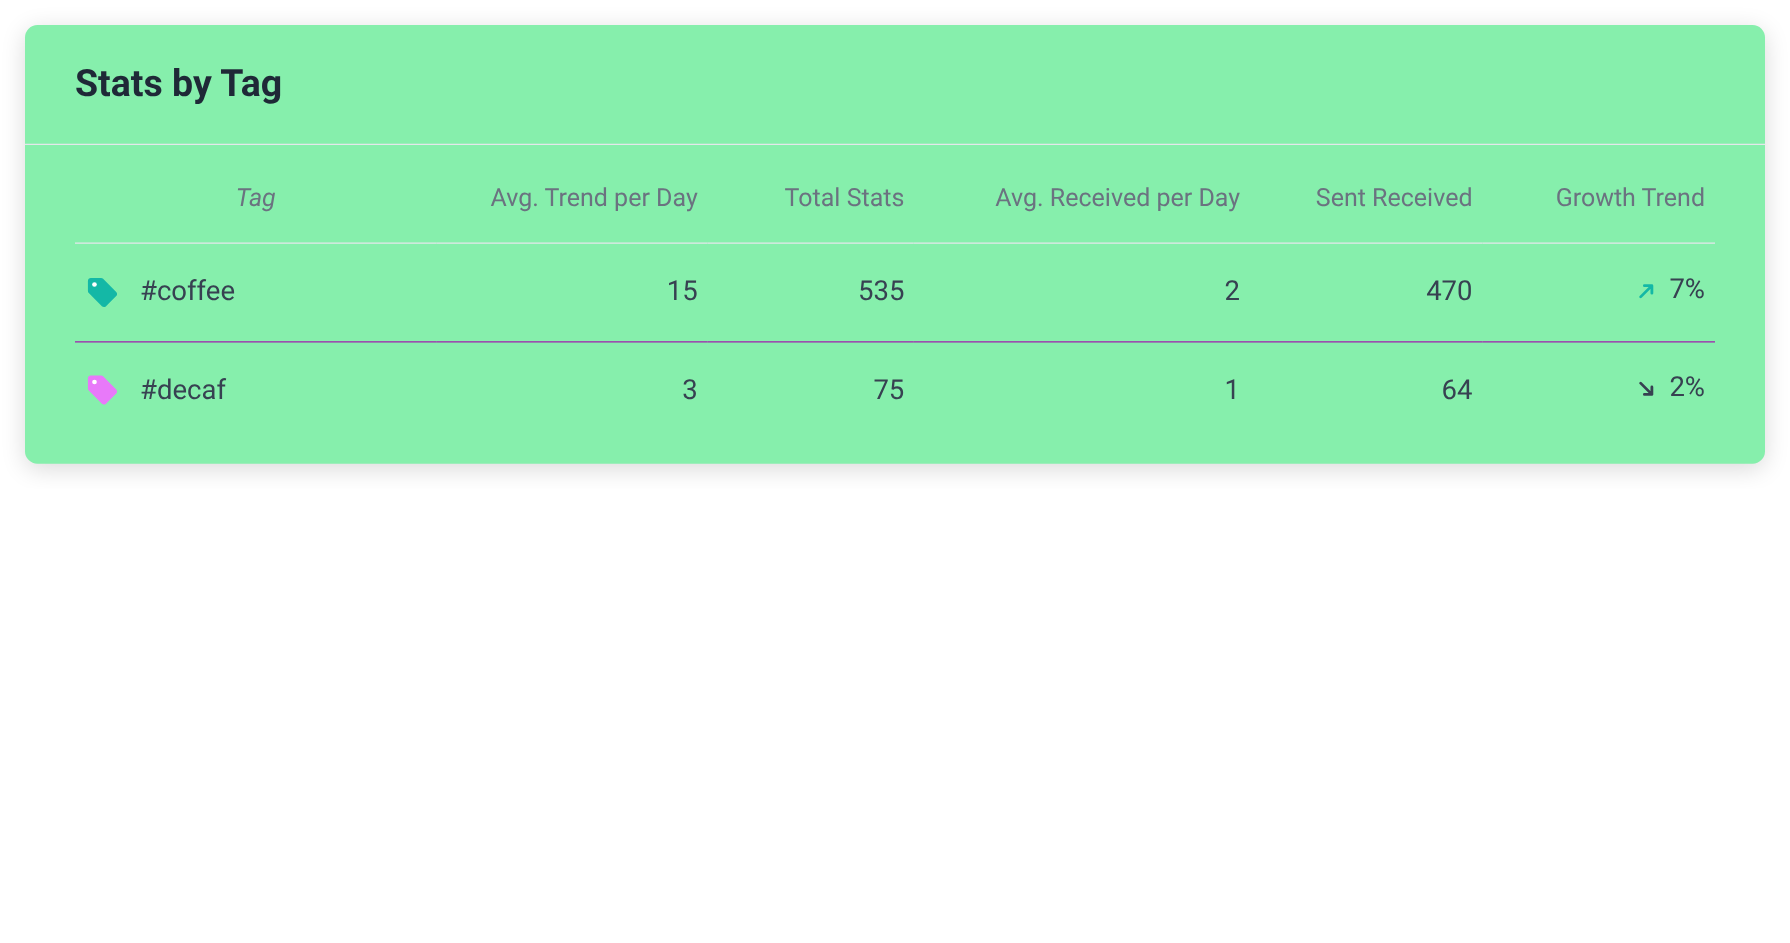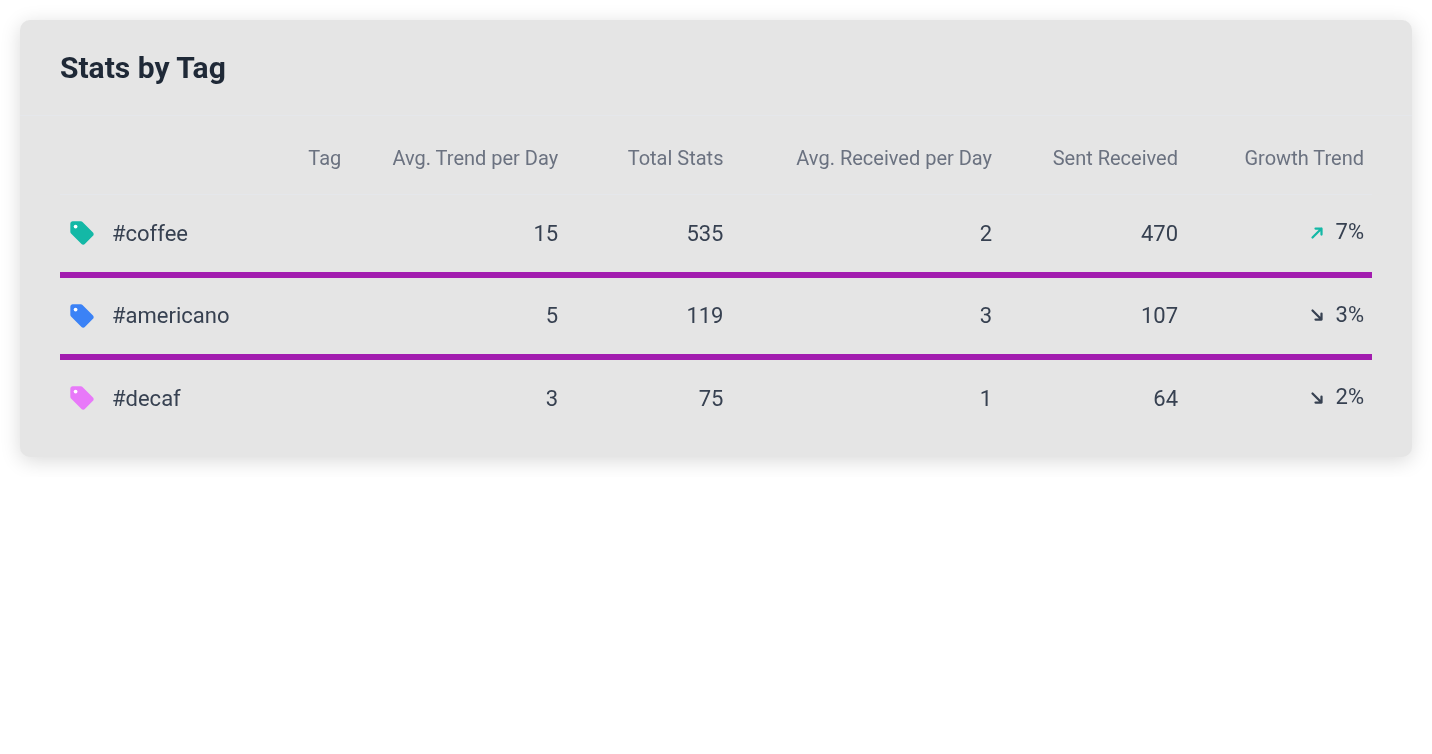--- a/index.html
+++ b/index.html
@@ -7,21 +7,21 @@
       padding: 0;
       box-sizing: border-box;
     }
     body {
       font-family: -apple-system, BlinkMacSystemFont, "Segoe UI", Roboto, Helvetica, Arial, sans-serif;
       background: #fff;
       padding: 20px;
     }
     .card {
       width: 1392px;
-      background: #e5e5e5;
+      background: #86efac;
       border-radius: 10px;
       box-shadow: 0 4px 20px rgba(0,0,0,0.15);
       margin: 0 auto;
       overflow: hidden;
     }
     .card-header {
       padding: 30px 40px 30px;
       border-bottom: 1px solid #e5e7eb;
     }
     .card-title {
@@ -38,28 +38,29 @@
     }
     thead th {
       text-align: right;
       font-weight: 400;
       font-size: 20px;
       color: #6b7280;
       padding: 30px 8px 24px;
       border-bottom: 1px solid #e5e7eb;
     }
     thead th:first-child {
-      text-align: right;
+      text-align: center;
+      font-style: italic;
     }
     tbody td {
       padding: 24px 8px;
       font-size: 22px;
       color: #374151;
       text-align: right;
-      border-bottom: 6px solid #a21caf;
+      border-bottom: 1px solid #a21caf;
     }
     tbody tr:last-child td {
       border-bottom: none;
     }
     tbody td:first-child {
       text-align: left;
     }
     .tag-cell {
       display: flex;
       align-items: center;
@@ -144,47 +145,20 @@
                 </span>
         <span class="trend-value">7%</span>
       </span>
     </td>
   </tr>
           <tr>
     <td>
       <div class="tag-cell">
         <span class="tag-icon-wrap">
                   <svg viewBox="0 0 24 24" width="28" height="28">
-    <path fill="#3b82f6" d="M21.41 11.58l-9-9C12.05 2.22 11.55 2 11 2H4c-1.1 0-2 .9-2 2v7c0 .55.22 1.05.59 1.42l9 9c.36.36.86.58 1.41.58s1.05-.22 1.41-.59l7-7c.37-.36.59-.86.59-1.41s-.23-1.06-.59-1.42z"></path>
-    <circle cx="6.5" cy="6.5" r="1.6" fill="#fff"></circle>
-  </svg>
-                </span>
-        <span class="tag-name">#americano</span>
-      </div>
-    </td>
-    <td>5</td>
-    <td>119</td>
-    <td>3</td>
-    <td>107</td>
-    <td>
-      <span class="trend-cell">
-        <span class="trend-arrow">
-                  <svg viewBox="0 0 24 24" width="20" height="20">
-      <path fill="none" stroke="#374151" stroke-width="3" stroke-linecap="round" stroke-linejoin="round" d="M6 6 L18 18 M18 10 V18 H10"></path>
-    </svg>
-                </span>
-        <span class="trend-value">3%</span>
-      </span>
-    </td>
-  </tr>
-          <tr>
-    <td>
-      <div class="tag-cell">
-        <span class="tag-icon-wrap">
-                  <svg viewBox="0 0 24 24" width="28" height="28">
     <path fill="#e879f9" d="M21.41 11.58l-9-9C12.05 2.22 11.55 2 11 2H4c-1.1 0-2 .9-2 2v7c0 .55.22 1.05.59 1.42l9 9c.36.36.86.58 1.41.58s1.05-.22 1.41-.59l7-7c.37-.36.59-.86.59-1.41s-.23-1.06-.59-1.42z"></path>
     <circle cx="6.5" cy="6.5" r="1.6" fill="#fff"></circle>
   </svg>
                 </span>
         <span class="tag-name">#decaf</span>
       </div>
     </td>
     <td>3</td>
     <td>75</td>
     <td>1</td>

